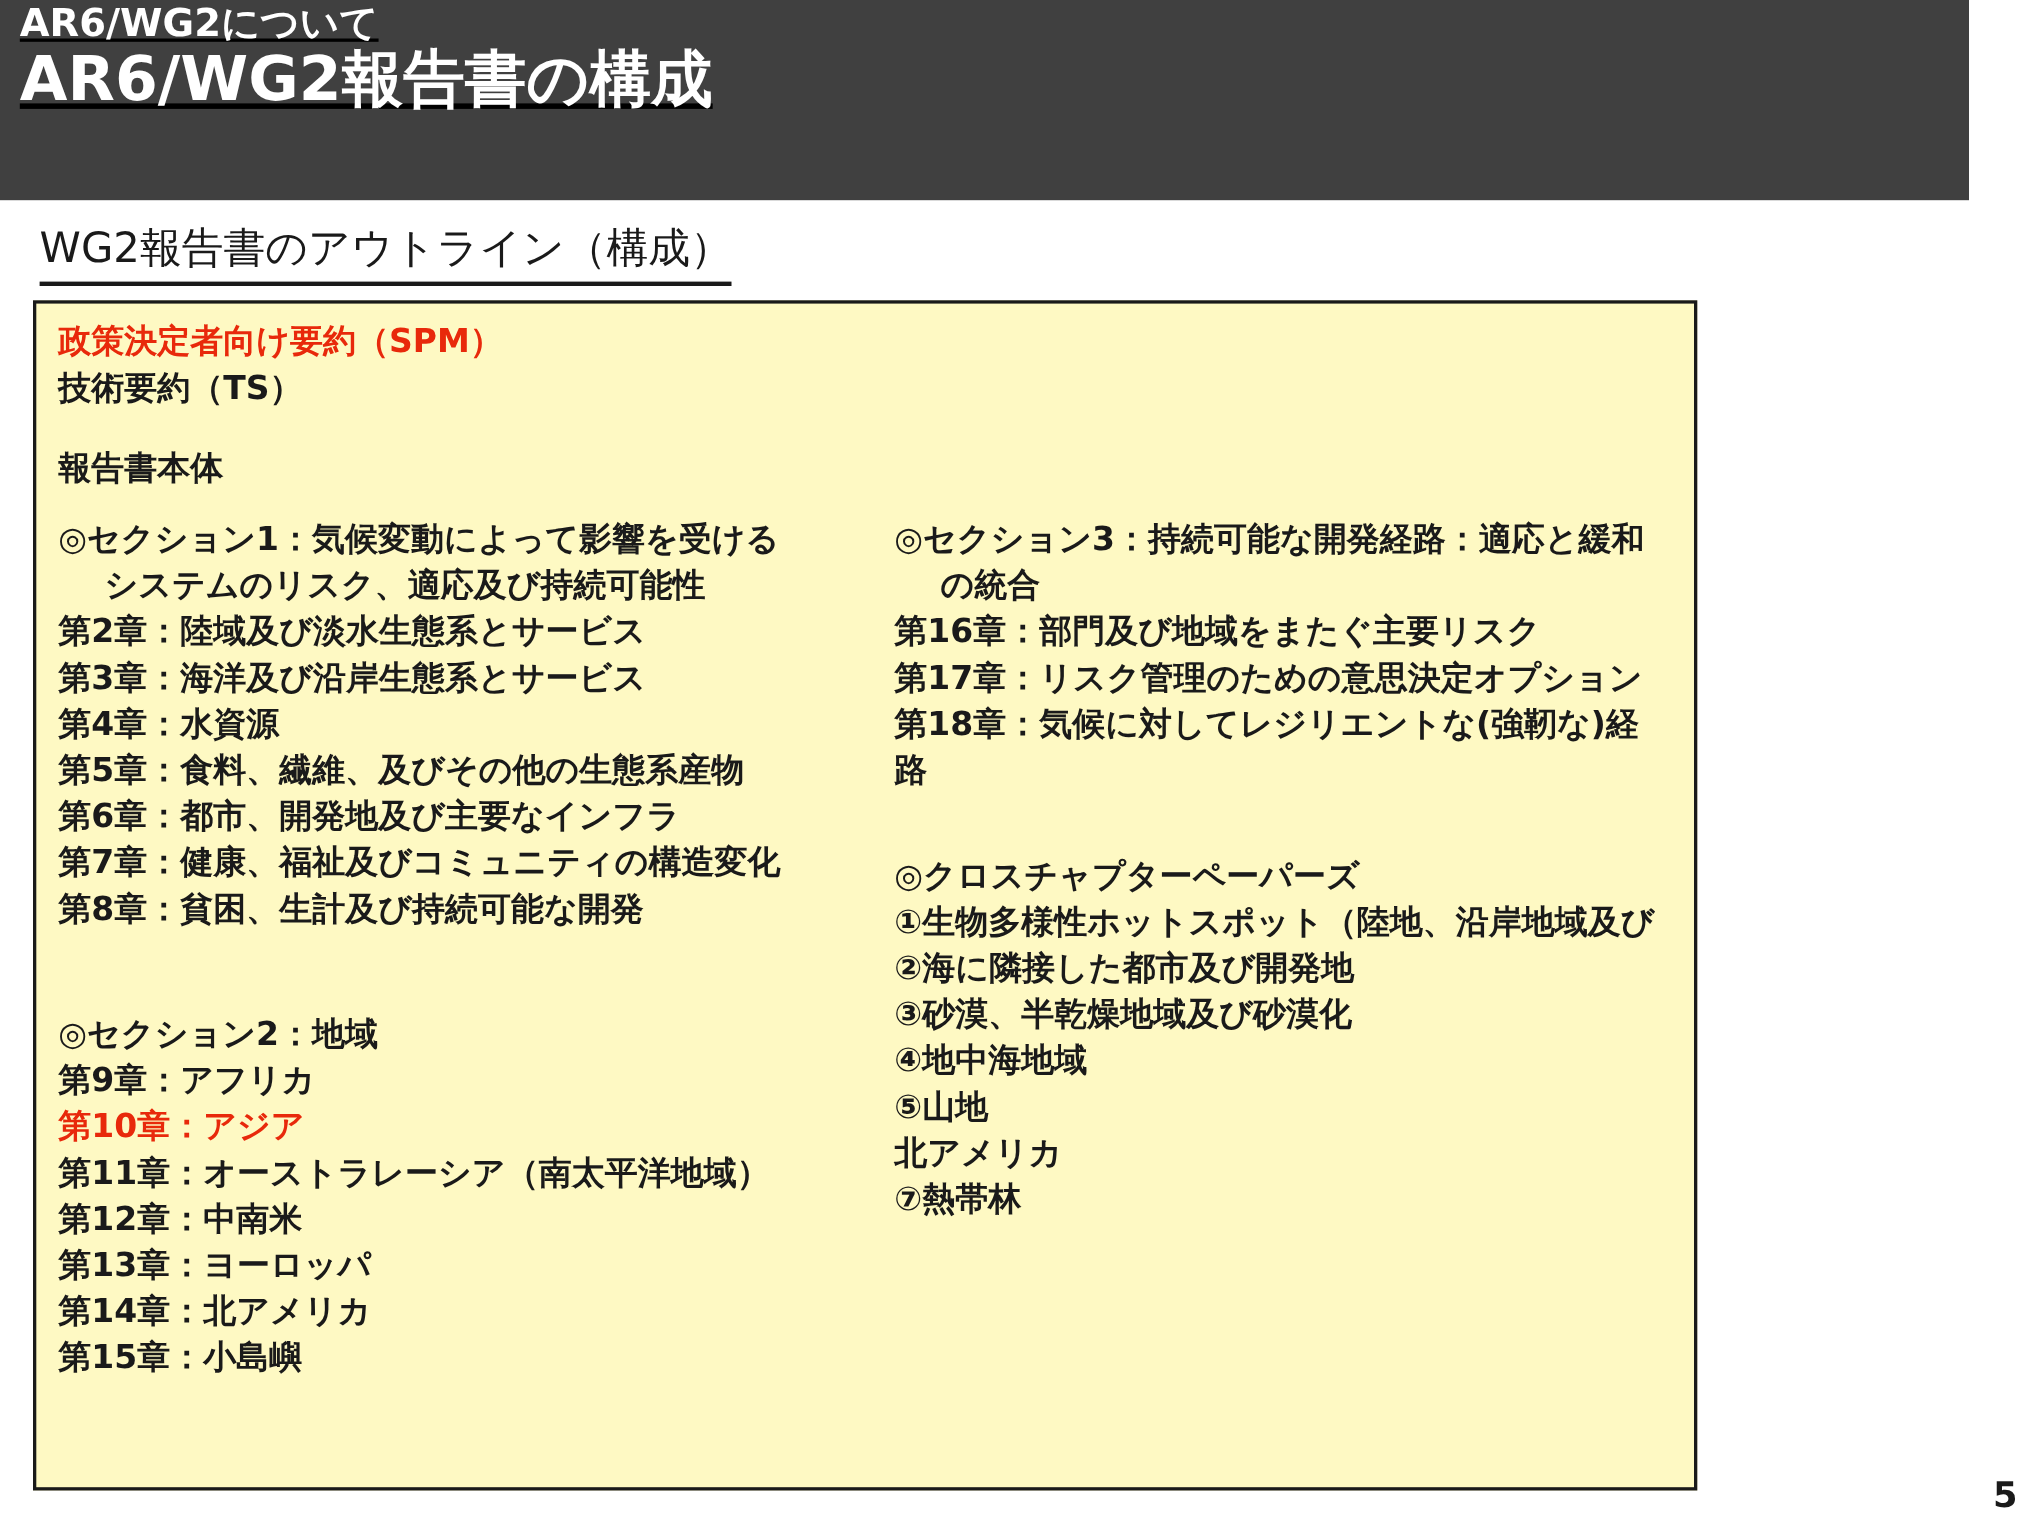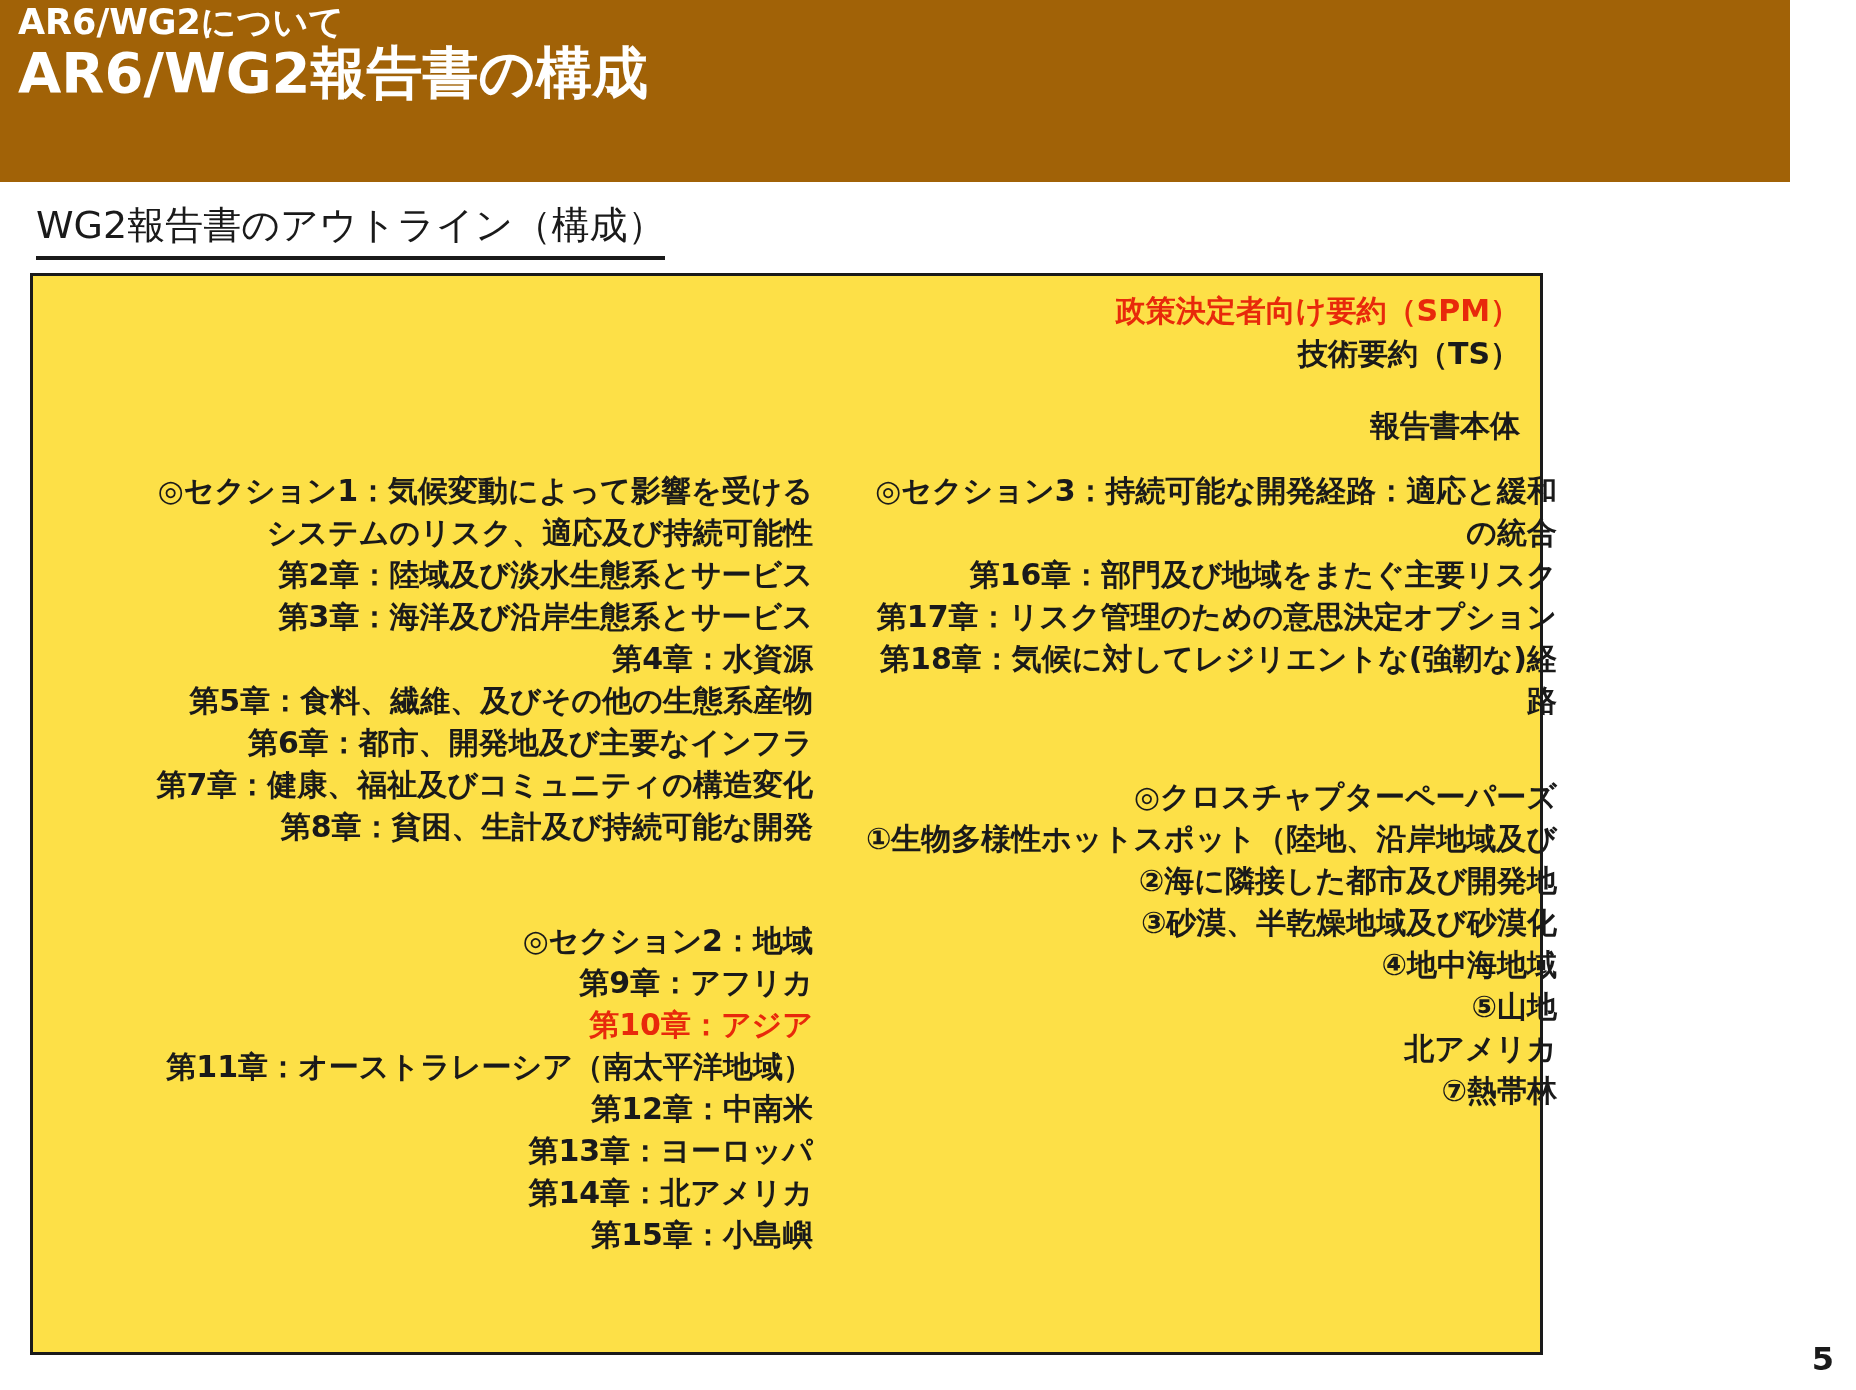--- a/index.html
+++ b/index.html
@@ -60,42 +60,40 @@
   
   .outline-box {
     position: absolute;
     left: 30px;
     top: 273px;
     width: 1513px;
     height: 1082px;
     border: 3px solid #1a1a1a;
     box-sizing: border-box;
     padding: 14px 20px 0 20px;
-    background: #fde047;
-    text-align: right;
+    background: #fef9c3;
   }
 
   .intro-block {
     font-size: 30px;
     font-weight: bold;
     color: #1a1a1a;
     line-height: 1.42;
   }
   .intro-block .red {
     color: #e8290b;
   }
   .spacer-line {
     height: 30px;
   }
 
   .columns {
     display: flex;
     flex-direction: row;
     margin-top: 22px;
-    gap: 44px;
   }
   .col-left {
     width: 760px;
     flex: 0 0 760px;
   }
   .col-right {
     width: 700px;
     flex: 0 0 700px;
   }
 
@@ -122,21 +120,21 @@
     right: 22px;
     bottom: 12px;
     font-size: 32px;
     font-weight: bold;
     color: #1a1a1a;
   }
 </style>
 </head>
 <body>
 
-<div class="header-band" style="background: #a16207;">
+<div class="header-band" style="background: #404040; text-decoration: underline;">
   <div class="header-kicker">AR6/WG2について</div>
   <div class="header-title">AR6/WG2報告書の構成</div>
 </div>
 
 <div class="section-heading">WG2報告書のアウトライン（構成）</div>
 
 <div class="outline-box">
   <div class="intro-block" id="intro-block">
       <div class="red" style="color: rgb(232, 41, 11);">政策決定者向け要約（SPM）</div>
       <div class="">技術要約（TS）</div>

